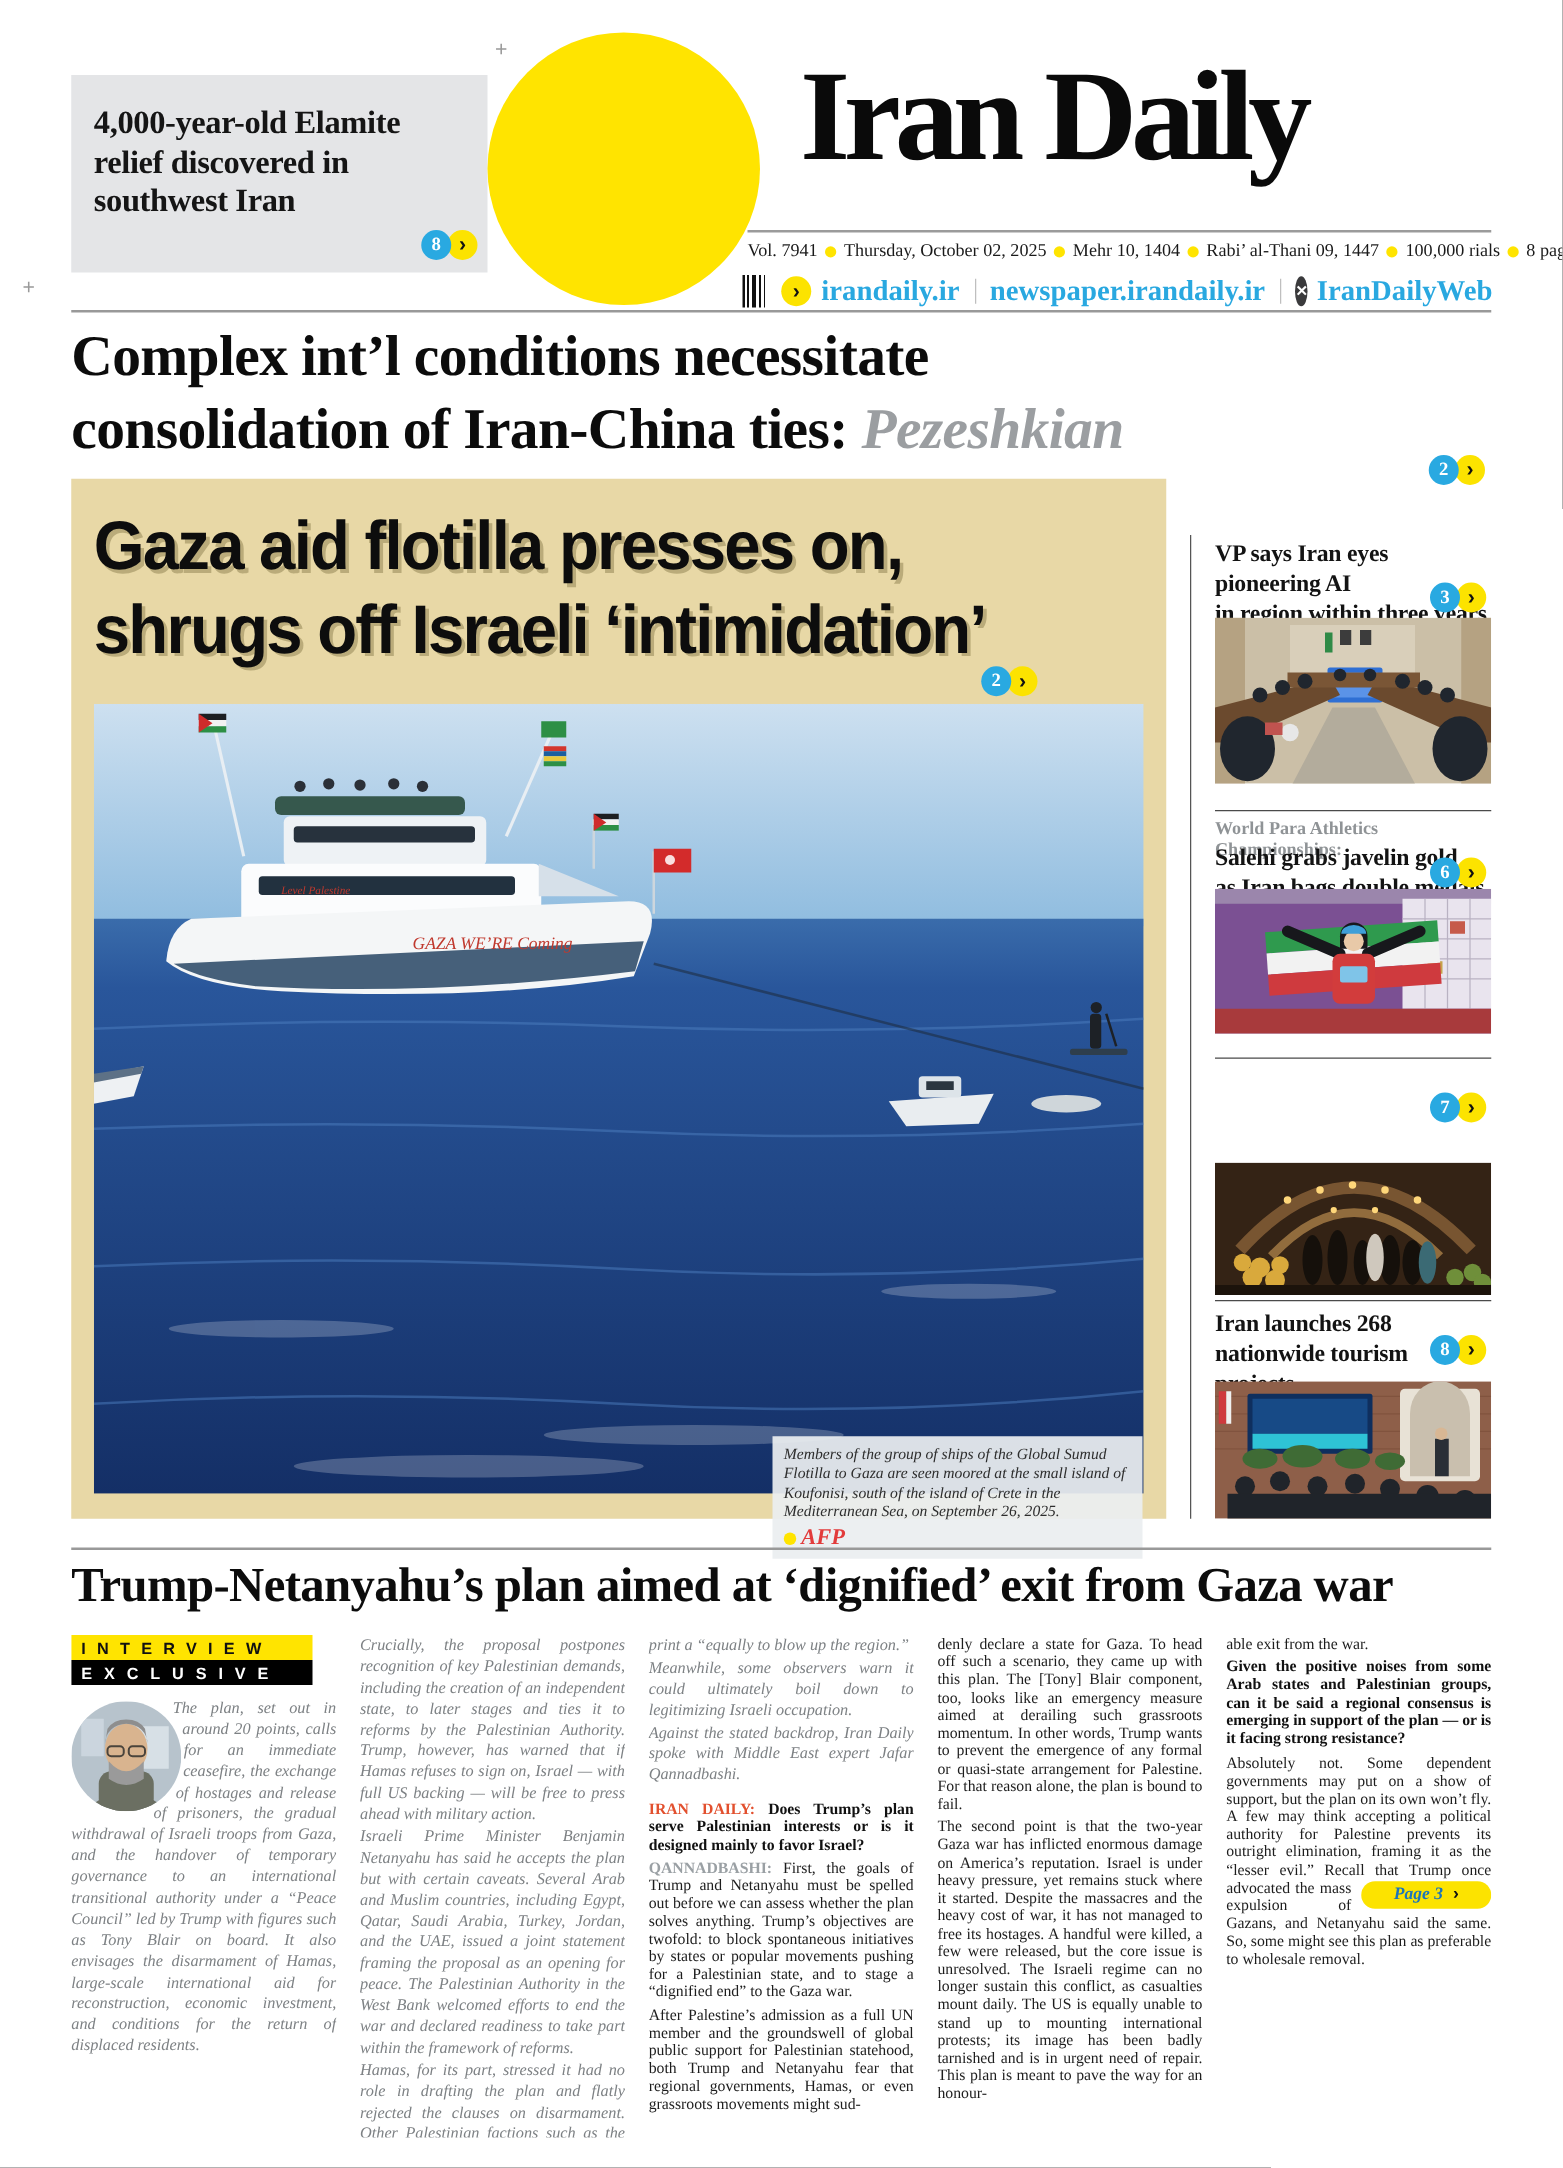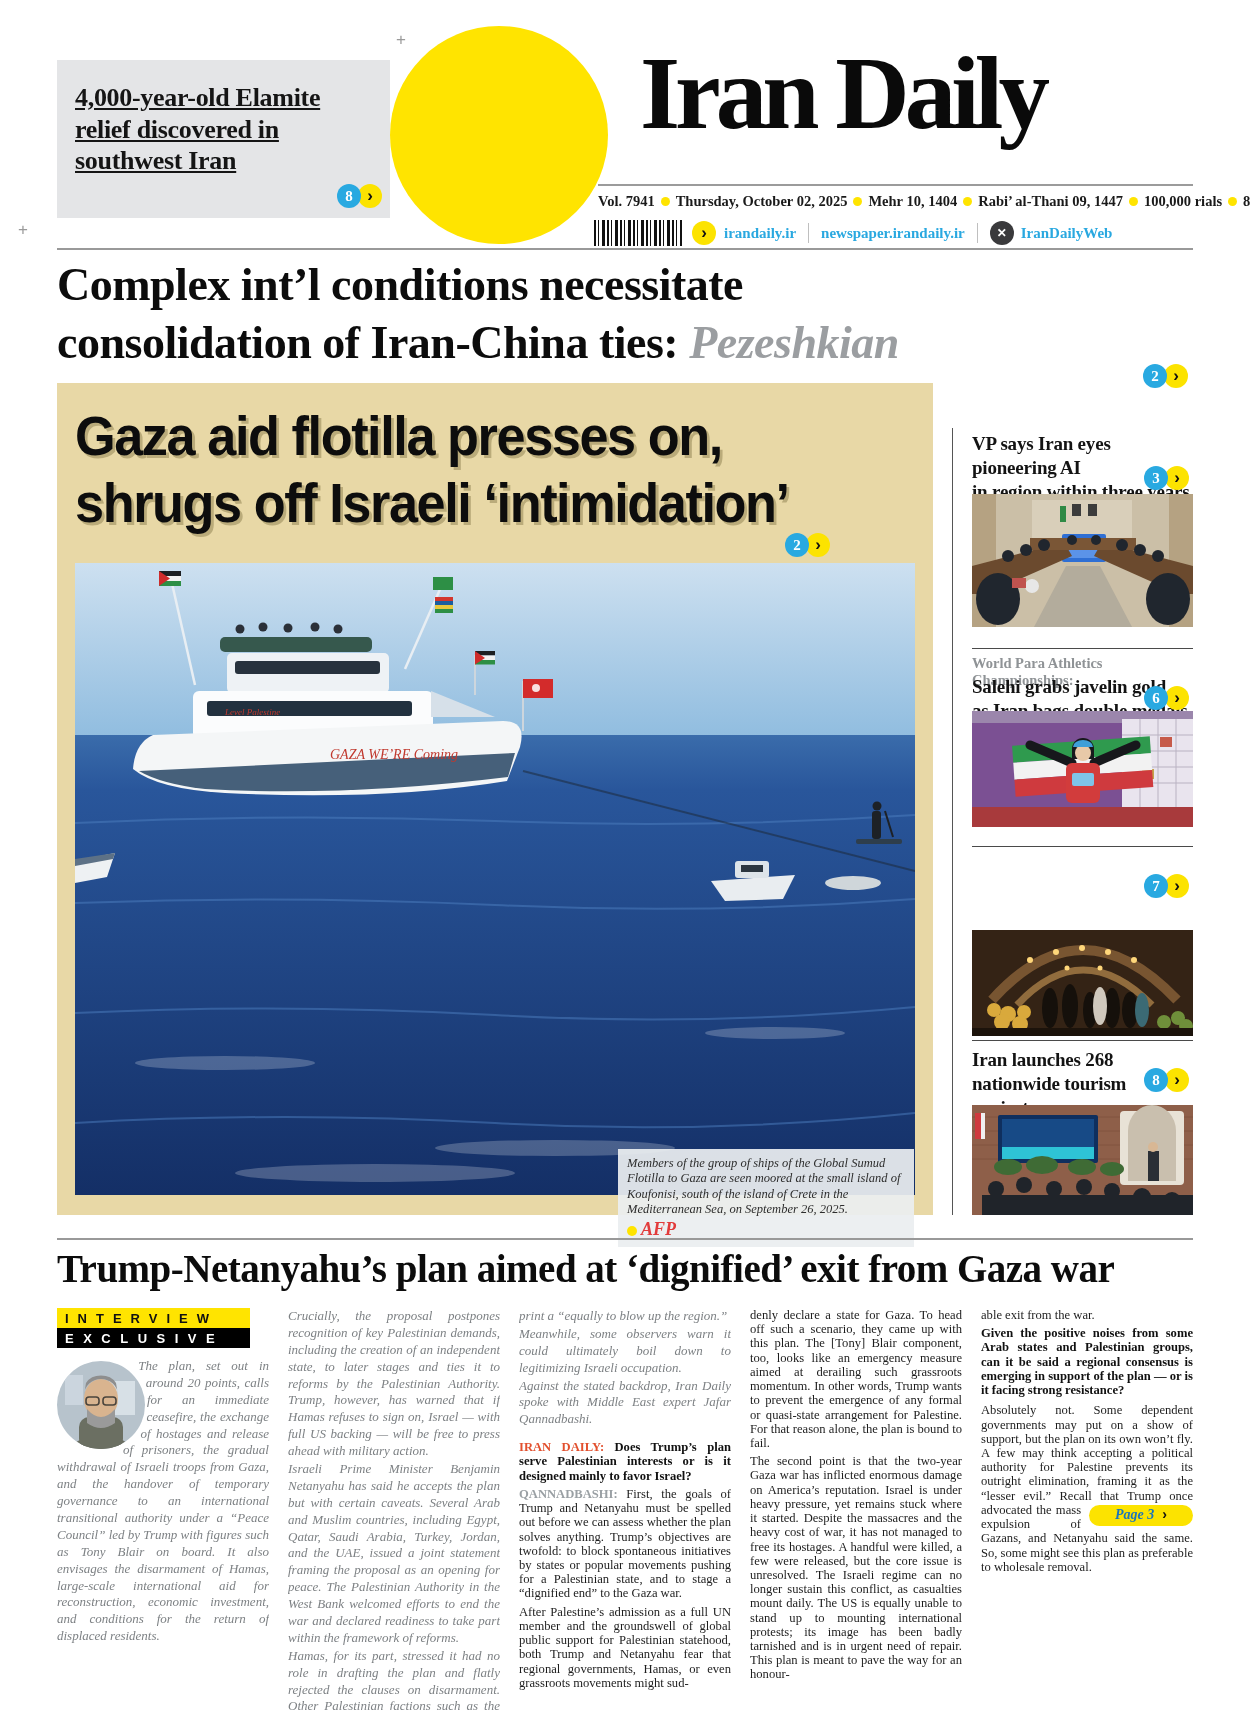--- a/index.html
+++ b/index.html
@@ -5,33 +5,33 @@
   * { margin:0; padding:0; box-sizing:border-box; }
   html,body { background:#777; }
   .page { position:relative; width:1250px; height:1734px; background:#ffffff;
           overflow:hidden; font-family:"Liberation Serif", serif; color:#111; margin:0 auto; }
 
   .regmark { position:absolute; color:#9a9a9a; font-family:"Liberation Sans",sans-serif; font-size:17px; }
 
   
   .promo { position:absolute; left:57px; top:60px; width:333px; height:158px; background:#e4e5e7; }
   .promo-hl { position:absolute; left:18px; top:22px; width:290px; font-size:26px; line-height:1.22;
-              font-weight:bold; color:#151515; letter-spacing:-0.3px;text-decoration:underline; }
+              font-weight:bold; color:#151515; letter-spacing:-0.3px; }
   .big-dot { position:absolute; left:390px; top:26px; width:218px; height:218px; border-radius:50%; background:#ffe400; }
   .masthead-title { position:absolute; left:640px; top:42px; width:560px; font-size:103px; line-height:1;
                     font-weight:bold; letter-spacing:-5px; color:#0a0a0a; }
   .mast-rule { position:absolute; left:598px; top:184px; width:595px; height:2px; background:#9b9b9b; }
   .info-line { position:absolute; left:598px; top:193px; width:600px; display:flex; align-items:center;
-               font-size:14.5px; font-weight:bold; color:#1a1a1a; white-space:nowrap; }
+               font-size:14.5px; font-weight:normal; color:#1a1a1a; white-space:nowrap; }
   .ydot { display:inline-block; width:9px; height:9px; border-radius:50%; background:#ffe400; margin:0 6px; flex:none; }
   .ydot.small { width:10px; height:10px; margin:0 4px 0 0; vertical-align:-1px; }
   .links-line { position:absolute; left:594px; top:218px; width:600px; height:30px; display:flex; align-items:center; }
   .barcode { width:88px; height:26px; margin-right:10px;
              background:repeating-linear-gradient(90deg,#111 0 2px,#fff 2px 4px,#111 4px 5px,#fff 5px 8px,#111 8px 11px,#fff 11px 13px); }
-  .blink { font-size:15px; font-weight:bold; color:#29a8e0; text-decoration:none;text-align:right; }
+  .blink { font-size:23px; font-weight:bold; color:#29a8e0; text-decoration:none;text-align:right; }
   .vsep { width:1px; height:20px; background:#bfbfbf; margin:0 12px; }
   .xicon { width:24px; height:24px; border-radius:50%; background:#3a3a3c; color:#fff; display:flex;
            align-items:center; justify-content:center; font-size:12px; font-weight:bold;
            font-family:"Liberation Sans",sans-serif; margin-right:7px; }
 
   
   .badge-pair { position:absolute; display:flex; align-items:center; }
   .nbadge { width:24px; height:24px; border-radius:50%; background:#29a9e1; color:#fff; display:flex; flex:none;
             align-items:center; justify-content:center; font-size:15px; font-weight:bold; z-index:2; }
   .abadge { width:24px; height:24px; border-radius:50%; background:#fce300; color:#111; display:flex; flex:none;

